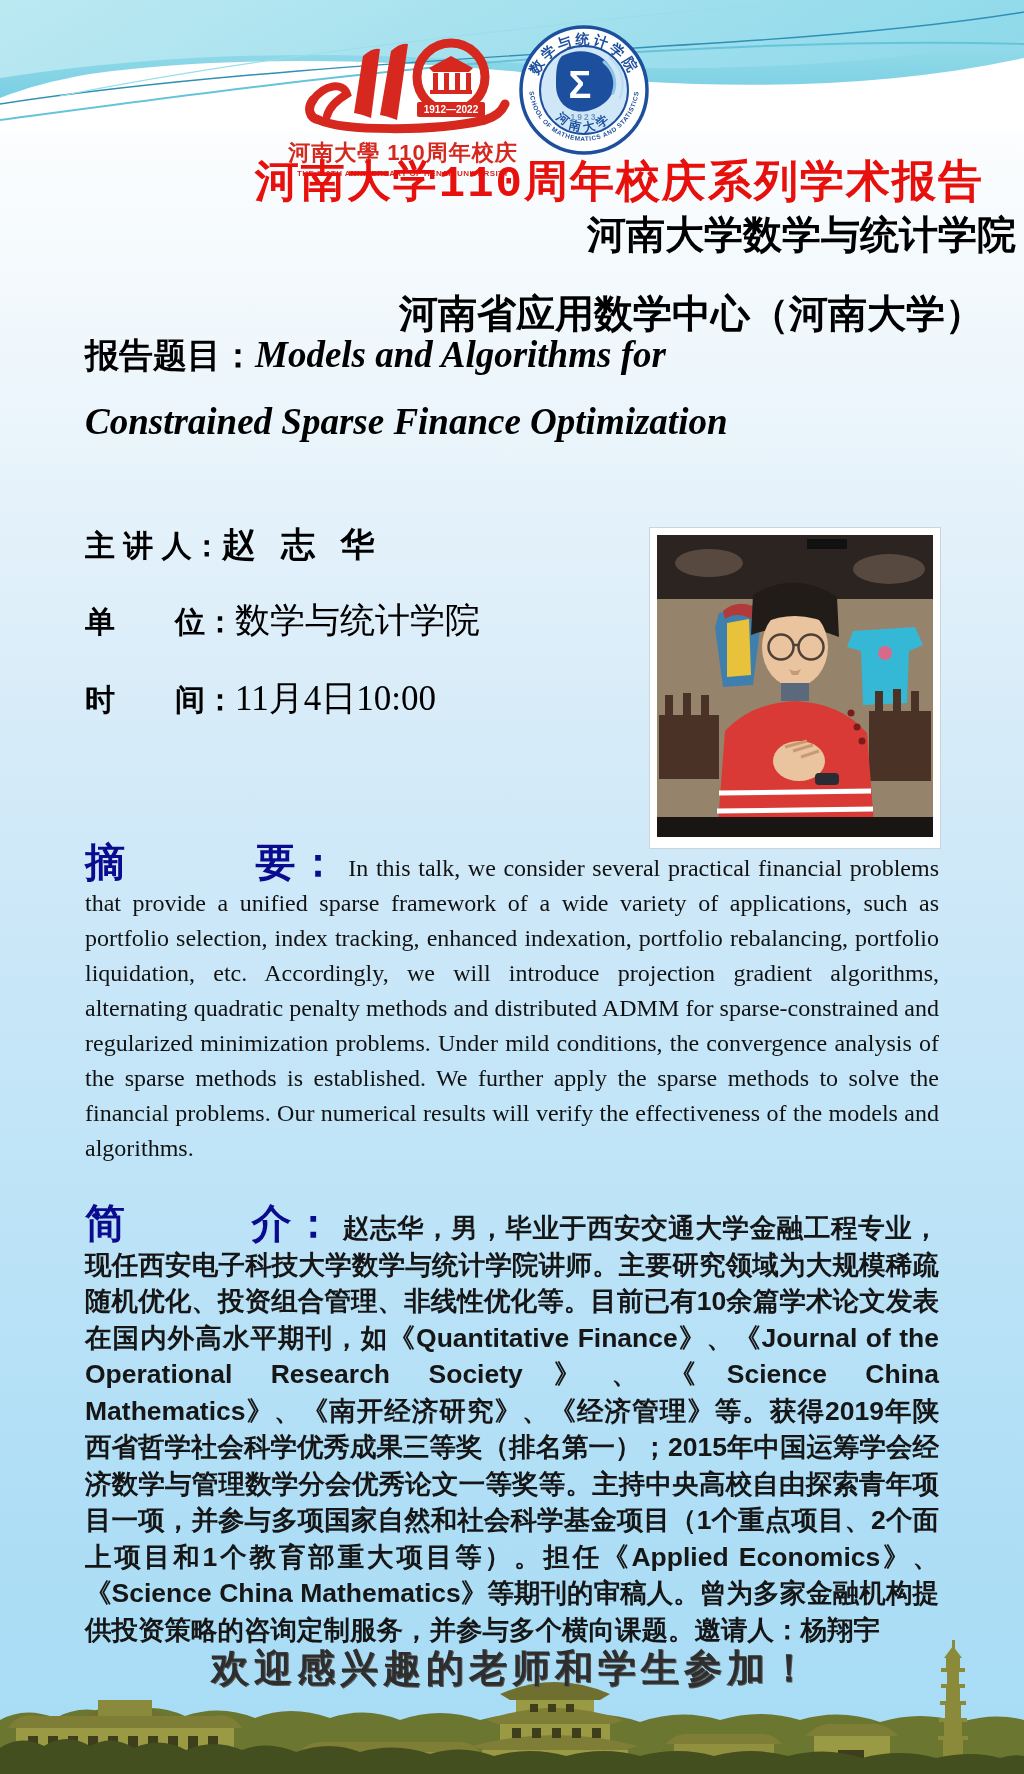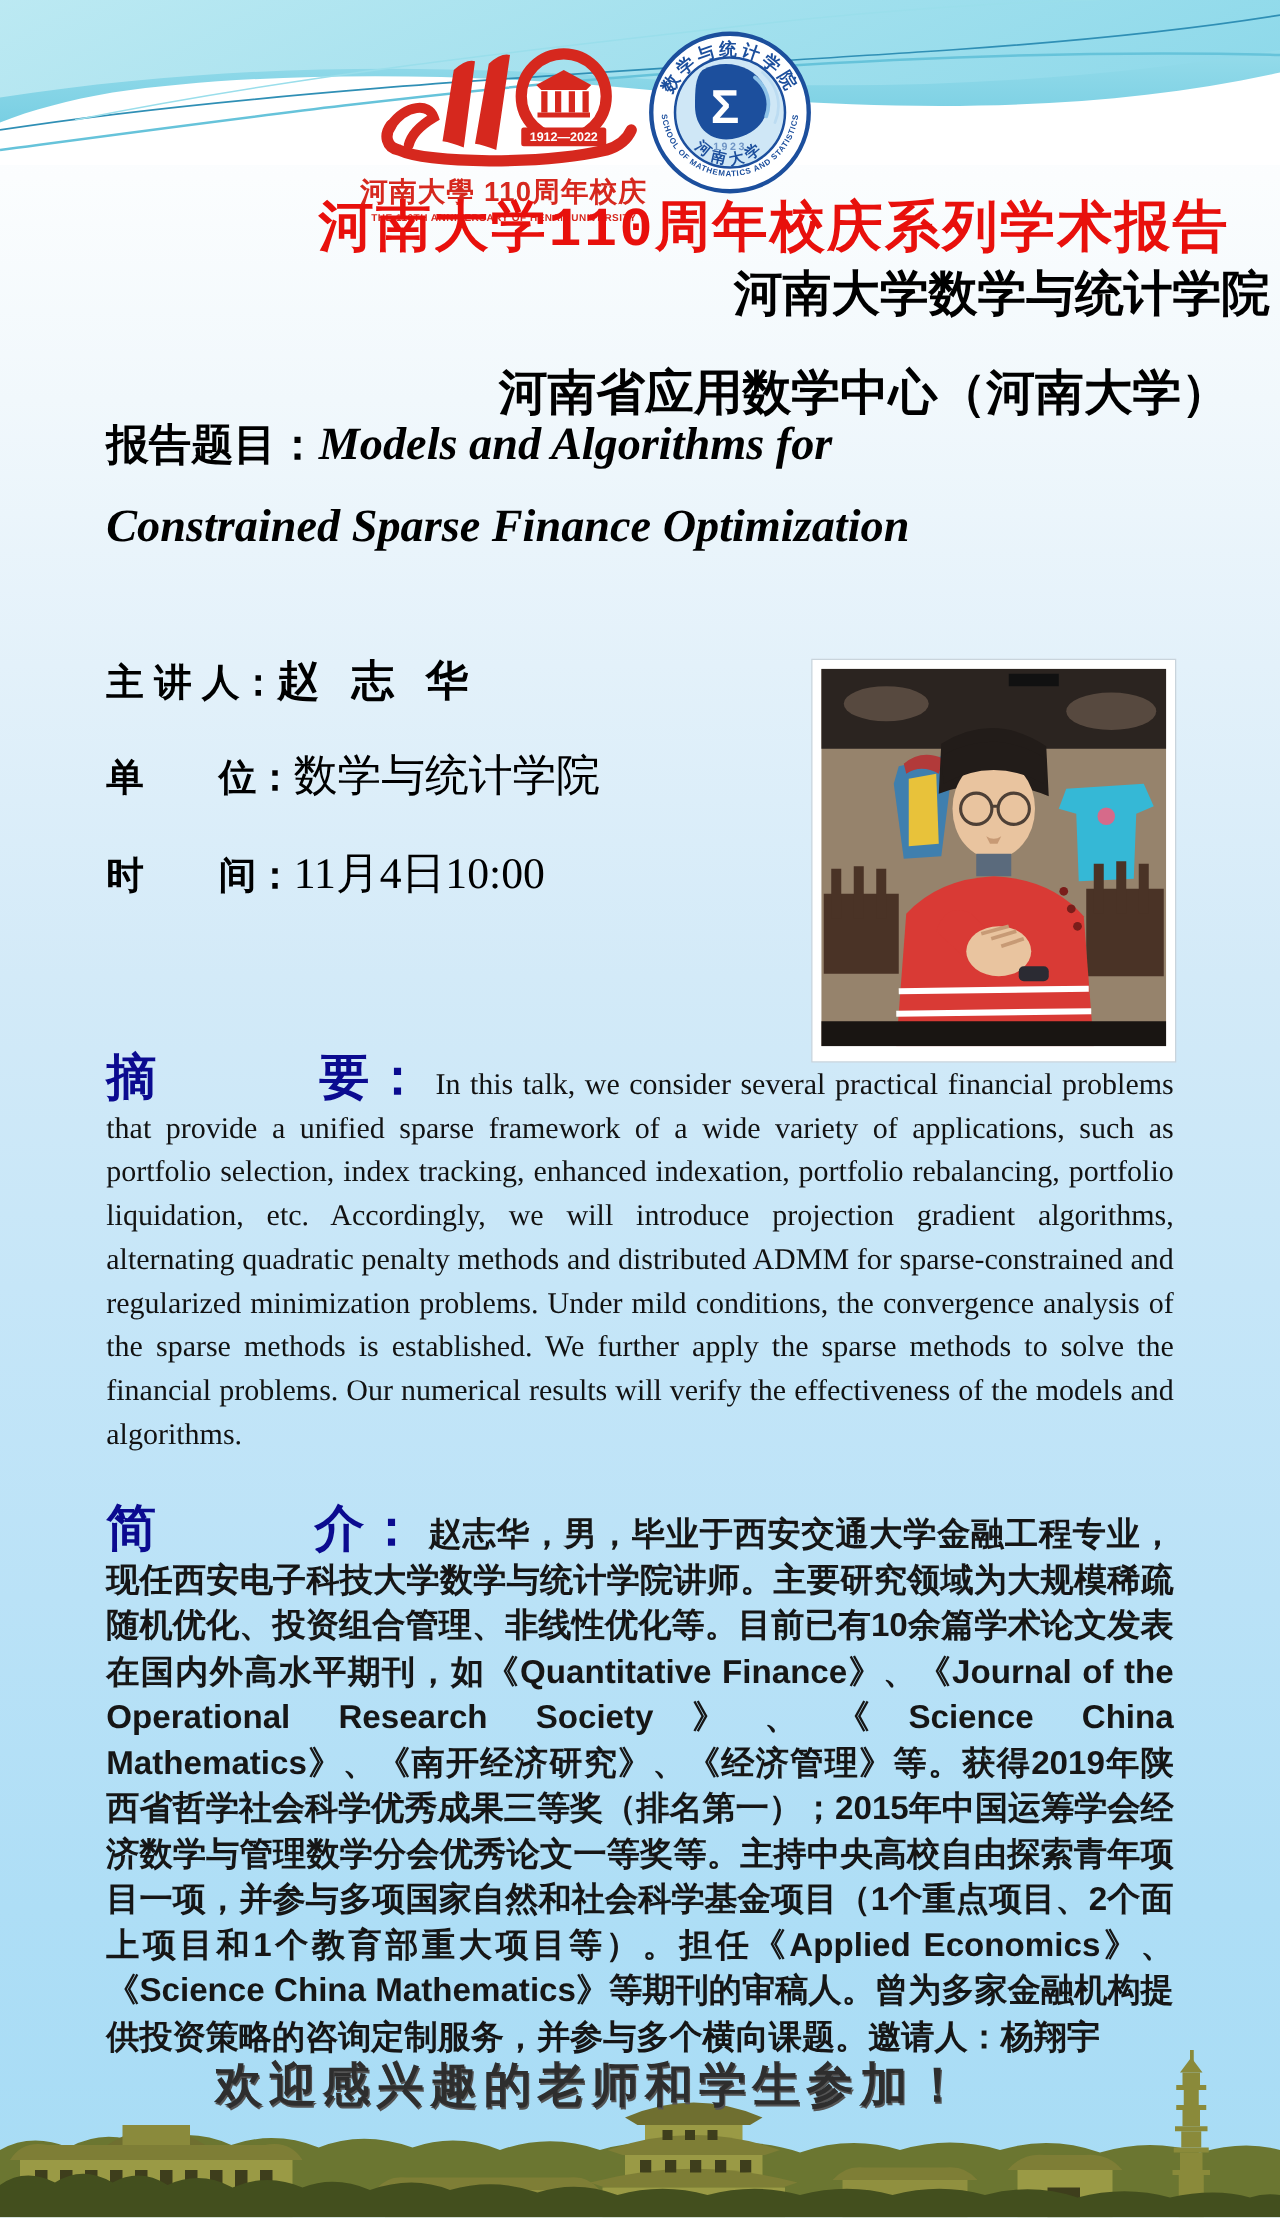--- a/index.html
+++ b/index.html
@@ -17,21 +17,21 @@
   .talk-label{font-size:34px;font-weight:800;font-family:"Liberation Sans",sans-serif;}
   .talk-en{font-family:"Liberation Serif","DejaVu Serif",serif;font-style:italic;font-weight:700;font-size:37px;}
   .info-row{left:85px;white-space:nowrap;color:#000;}
   .info-label{font-size:30px;font-weight:800;}
   .v-cjkbold{font-size:34px;font-weight:800;letter-spacing:8px;text-align:center;}
   .v-serif{font-family:"Liberation Serif","DejaVu Serif",serif;font-size:35px;font-weight:400;}
   .para{left:85px;width:854px;text-align:justify;margin:0;}
   .sec-label{color:#0b0b90;font-weight:800;font-size:40px;font-family:"Liberation Sans",sans-serif;letter-spacing:1px;}
   .abstract-p{top:845px;font-family:"Liberation Serif","DejaVu Serif",serif;font-size:24px;line-height:35px;color:#121212;}
   .bio-p{top:1205px;font-family:"Liberation Sans",sans-serif;font-weight:700;font-size:26.5px;line-height:36.5px;color:#161616;}
-  .welcome{top:1643px;left:0;width:946px;text-align:center;font-size:38px;font-weight:800;color:#2e2e2e;letter-spacing:5px;z-index:5;text-shadow:1px 1px 0 #555;}
+  .welcome{top:1643px;left:0;width:1024px;text-align:center;font-size:38px;font-weight:800;color:#2e2e2e;letter-spacing:5px;z-index:5;text-shadow:1px 1px 0 #555;}
   .photo-frame{left:650px;top:528px;background:#fff;padding:7px;box-shadow:0 0 0 1px #c9d4dc;z-index:3;}
   .logo-left{left:283px;top:30px;width:240px;height:140px;text-align:center;}
   .logo-left .cn{color:#d6281e;font-weight:700;font-size:22px;letter-spacing:1px;margin-top:-4px;}
   .logo-left .en{color:#d6281e;font-weight:700;font-size:8px;letter-spacing:.4px;margin-top:1px;}
   .logo-right{left:518px;top:24px;width:132px;height:132px;}
   .waves{left:0;top:0;}
   .skyline{left:0;bottom:0;z-index:2;}
 </style>
 </head>
 <body>

